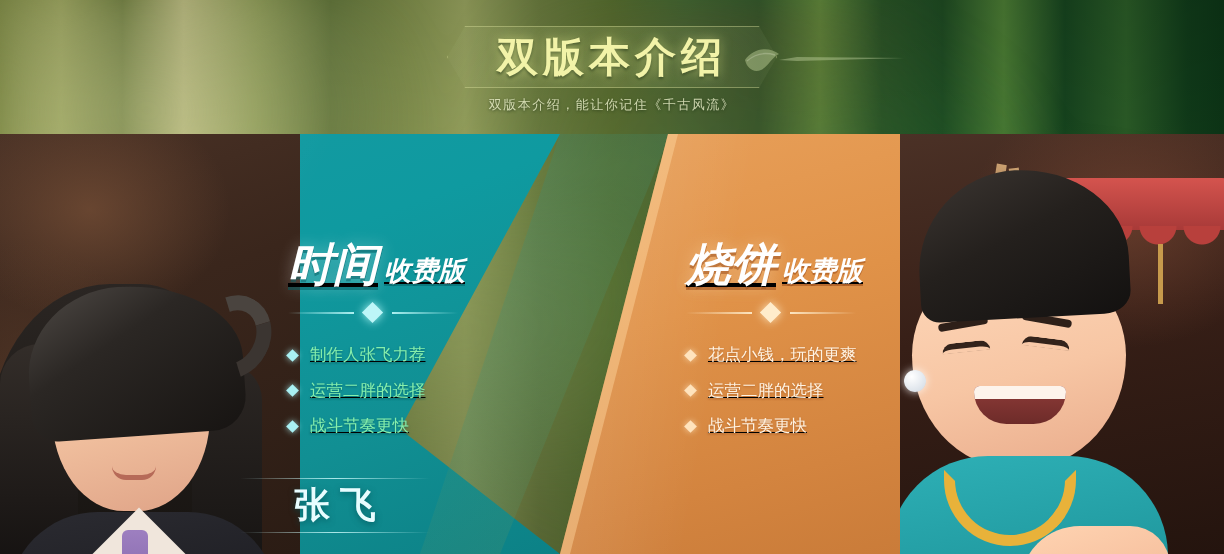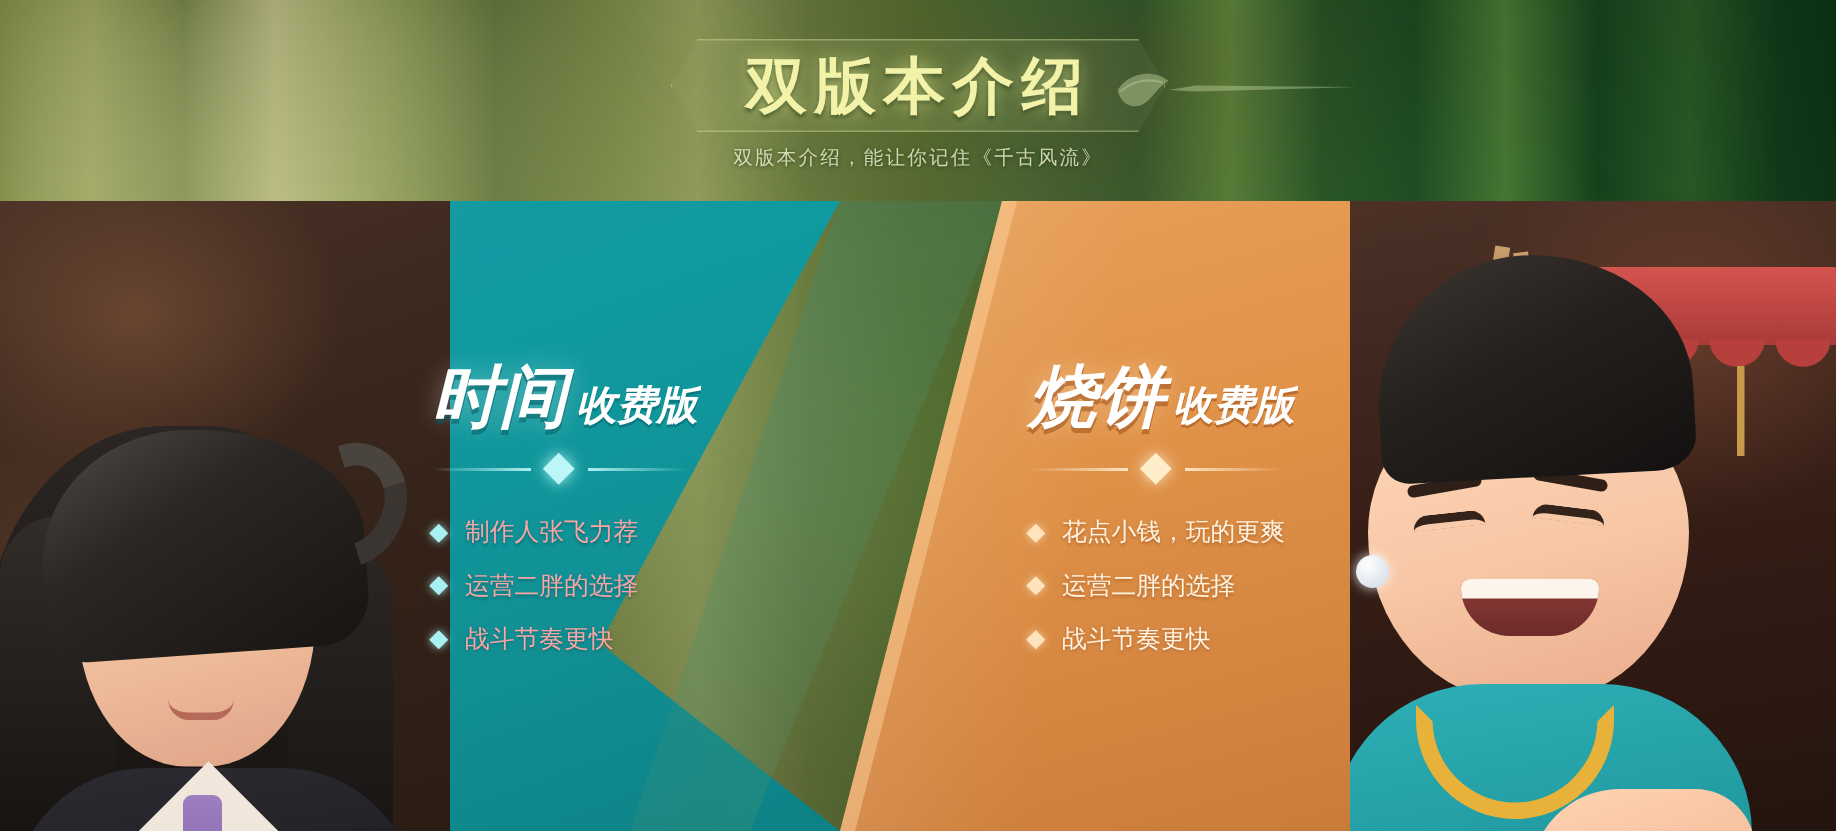--- a/index.html
+++ b/index.html
@@ -281,21 +281,21 @@
   }
   .EP-arm{
     position:absolute; left:120px; top:392px; width:150px; height:120px;
     background:linear-gradient(160deg,#ffd4b2,#eeae8d);
     border-radius:60px 40px 0 0;
   }
 
   
   .content{ position:absolute; inset:0; z-index:7; }
 
-  .ver-block{ position:absolute; }
+  .ver-block{ position:absolute;text-decoration:underline; }
   .ver-block.left { left:288px; top:242px; width:250px; }
   .ver-block.right{ left:686px; top:242px; width:250px; }
 
   .ver-title{
     display:flex; align-items:flex-end; gap:6px;
     font-family:"DejaVu Sans","Liberation Sans",sans-serif;
   }
   .ver-name{
     font-size:45px; font-weight:700; line-height:1;
     color:#ffffff;
@@ -327,21 +327,21 @@
   .ver-right .divider .line.r{ background:linear-gradient(90deg,rgba(255,238,206,.9),rgba(255,230,190,0)); }
   .ver-right .divider .gem{ background:#ffeccb; box-shadow:0 0 10px rgba(255,235,200,.9); }
 
   .feature-list{ margin-top:26px; }
   .feature-item{
     display:flex; align-items:center; gap:13px;
     font-size:16.5px; line-height:1; margin-bottom:19px;
     font-family:"DejaVu Sans","Liberation Sans",sans-serif;
   }
   .feature-bullet{ width:9px; height:9px; transform:rotate(45deg); flex:0 0 auto; }
-  .ver-left .feature-item{ color:#fca5a5; text-shadow:0 1px 2px rgba(3,80,84,.6); }
+  .ver-left .feature-item{ color:#86efac; text-shadow:0 1px 2px rgba(3,80,84,.6); }
   .ver-left .feature-bullet{ background:#a9f0f3; box-shadow:0 0 6px rgba(170,240,243,.8); }
   .ver-right .feature-item{ color:#fff3e2; text-shadow:0 1px 2px rgba(150,75,25,.55); }
   .ver-right .feature-bullet{ background:#ffe3bd; box-shadow:0 0 6px rgba(255,227,189,.8); }
 
   
   .nameplate{ position:absolute; width:190px; text-align:center; }
   .nameplate.left { left:240px; top:478px; }
   .nameplate.right{ left:732px; top:478px; }
   .nameplate .bar{ height:1px; width:100%; }
   .nameplate .nm{
@@ -464,20 +464,25 @@
           <span class="feature-bullet"></span>
           <span>运营二胖的选择</span>
         </div>
         <div class="feature-item">
           <span class="feature-bullet"></span>
           <span>战斗节奏更快</span>
         </div>
       </div>
     </div>
 
+    <div class="nameplate left">
+      <div class="bar"></div>
+      <div class="nm">张飞</div>
+      <div class="bar"></div>
+    </div>
 
     <div class="ver-block right ver-right">
       <div class="ver-title">
         <span class="ver-name">烧饼</span>
         <span class="ver-tag">收费版</span>
       </div>
       <div class="divider">
         <span class="line l"></span>
         <span class="gem"></span>
         <span class="line r"></span>

